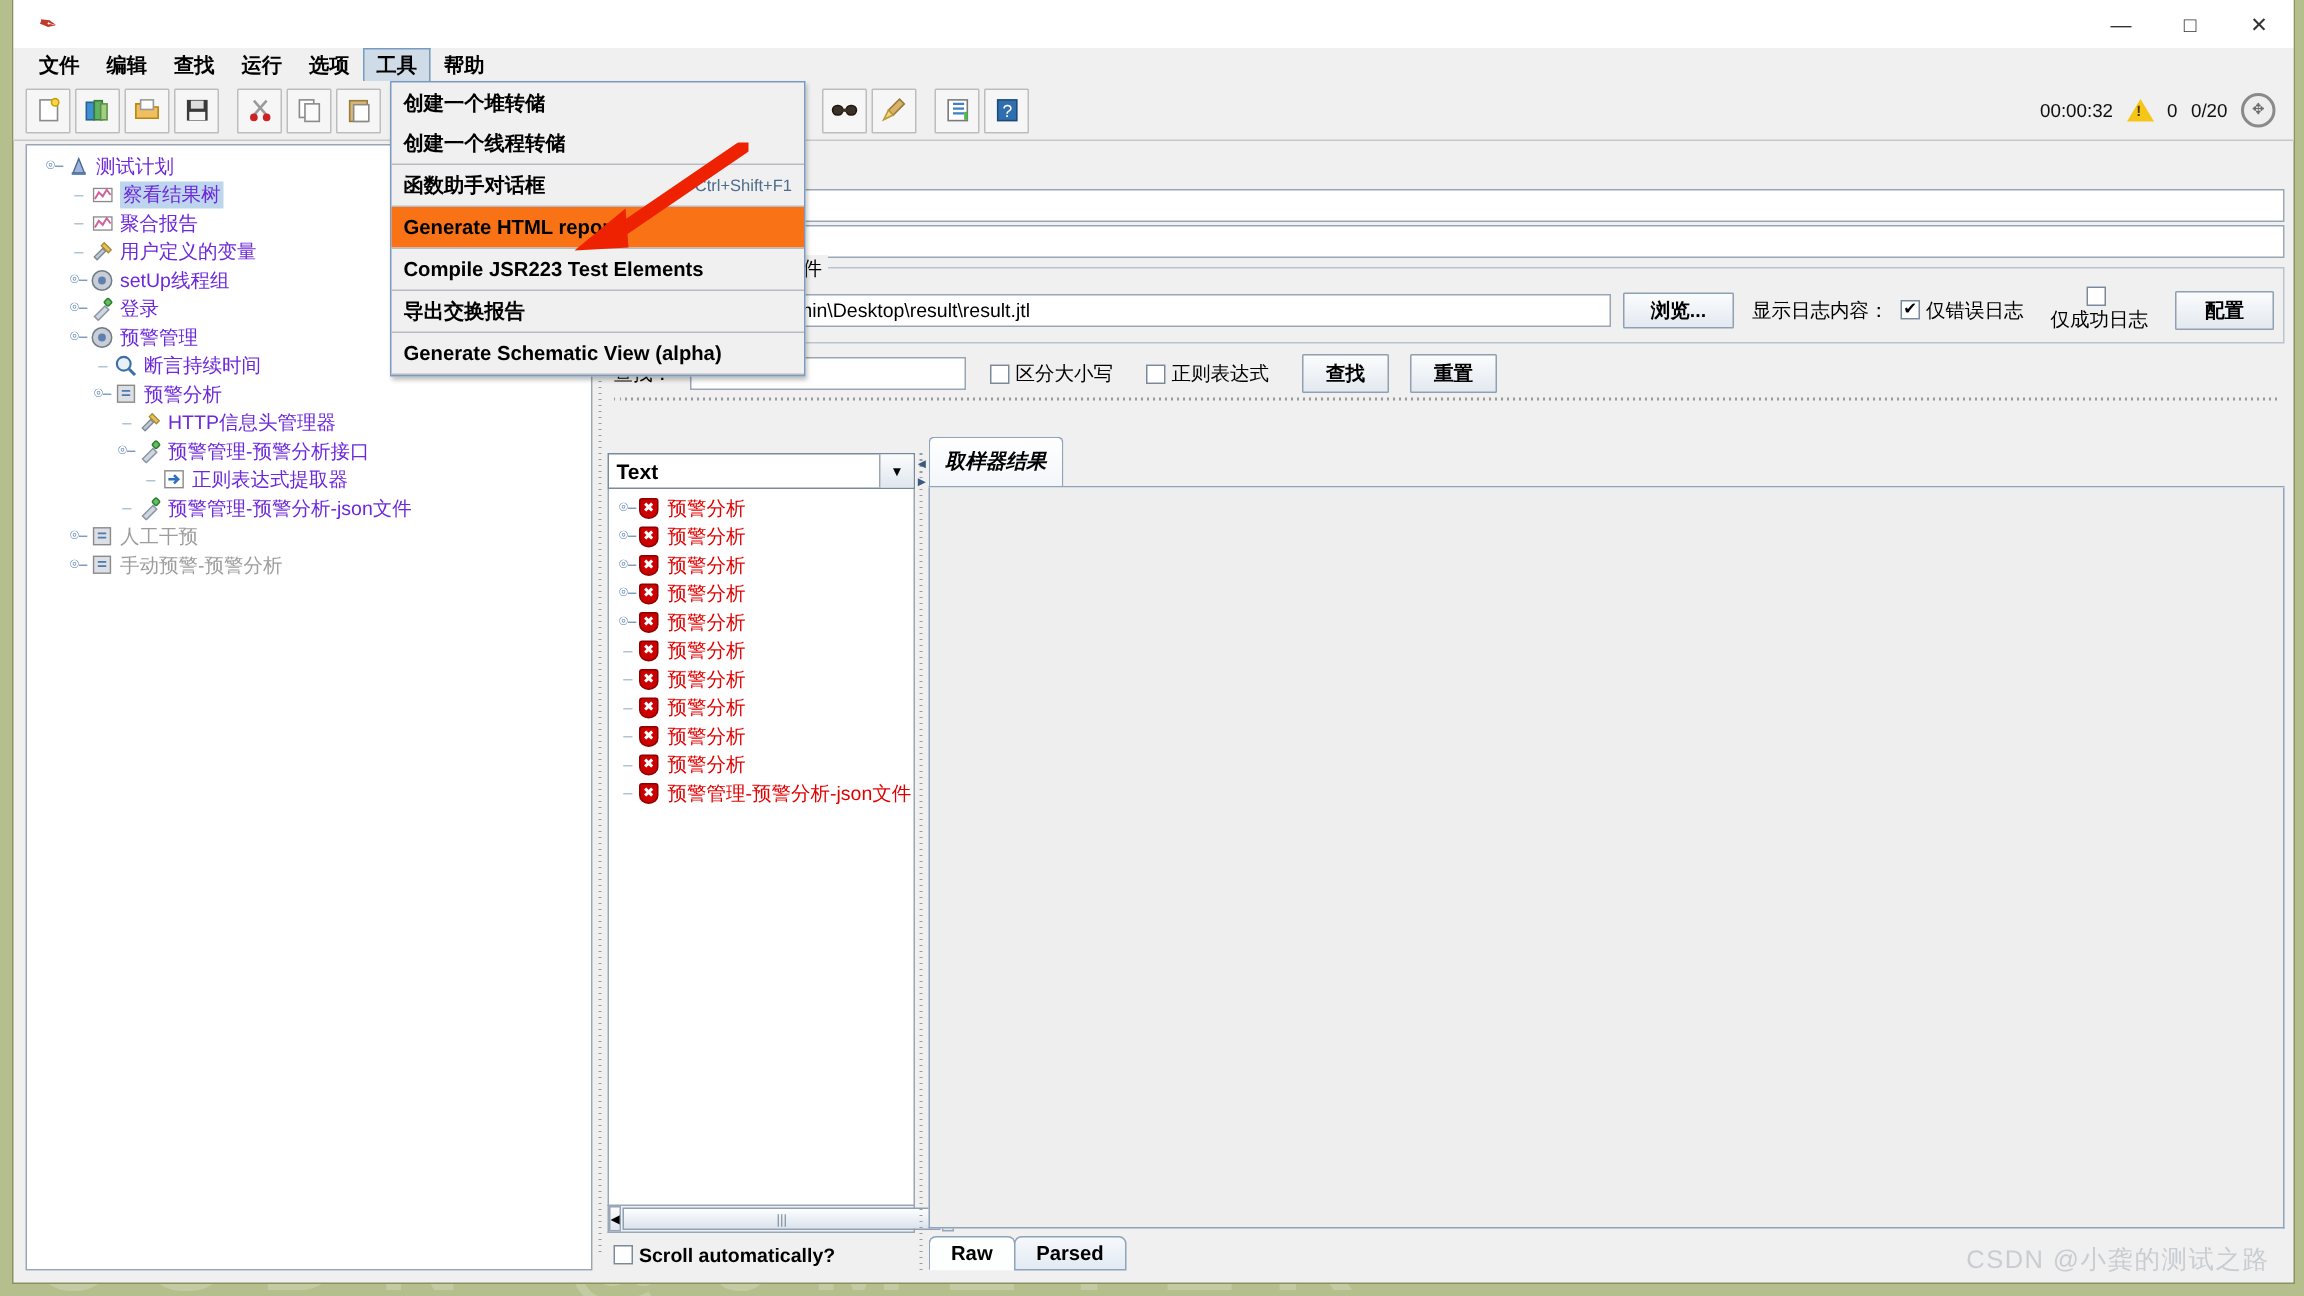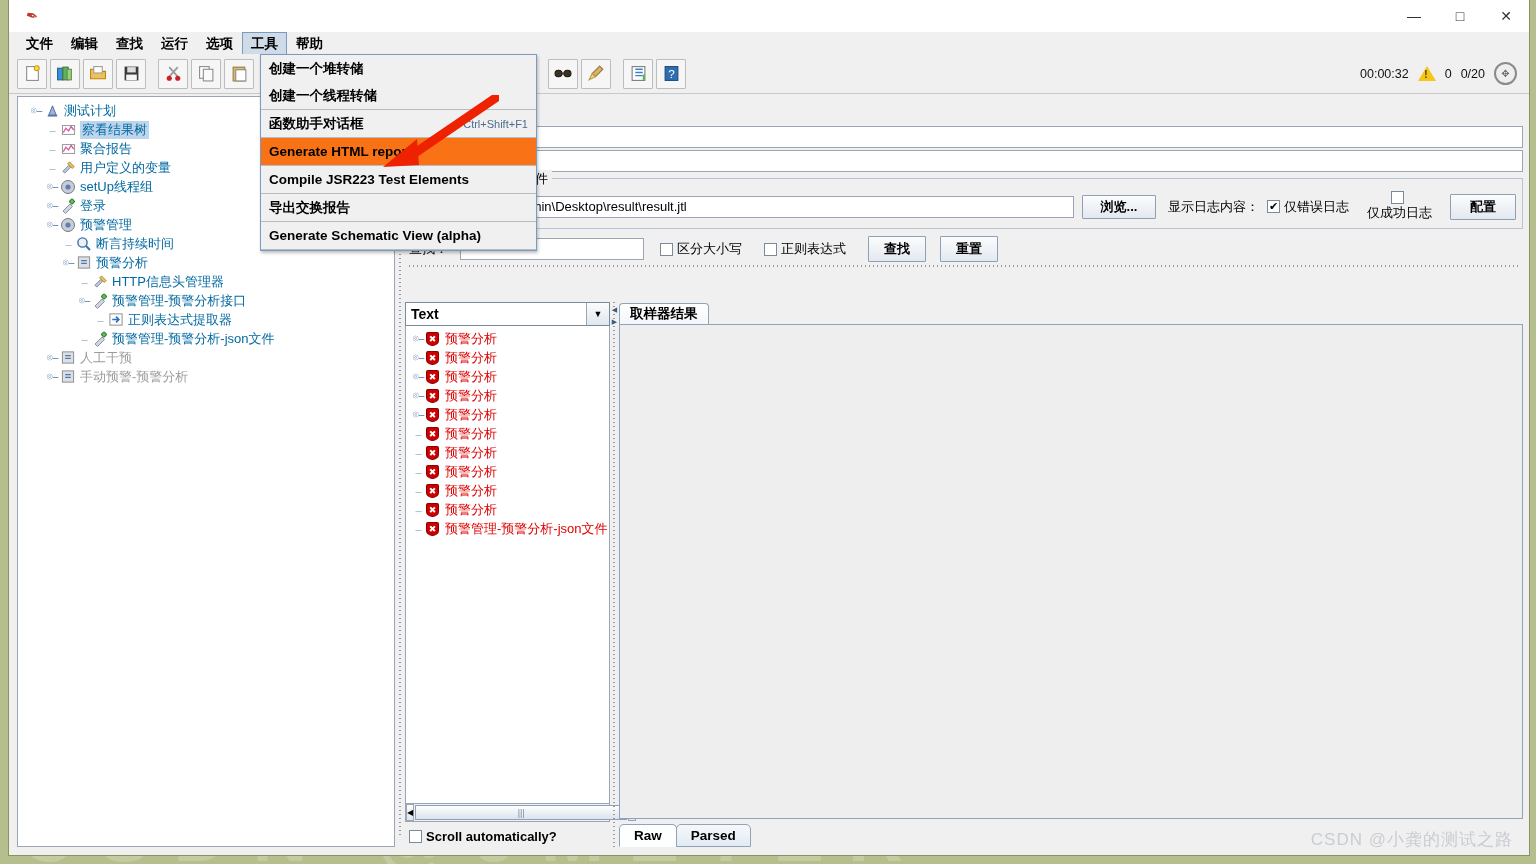--- a/index.html
+++ b/index.html
@@ -76,21 +76,21 @@
   .splitV{position:absolute;left:387px;top:2px;width:9px;bottom:8px;
           background:#f0f0f0;}
   .splitV .dots{position:absolute;left:3px;top:10px;bottom:10px;width:2px;
           background-image:repeating-linear-gradient(to bottom,#9a9a9a 0 1px,transparent 1px 4px);}
   .rightpanel{position:absolute;left:396px;top:2px;right:6px;bottom:8px;}
   
   .tnode{display:flex;align-items:center;height:19px;padding-left:6px;white-space:nowrap;}
   .thandle{width:13px;font-size:10px;color:#6d88a8;text-align:center;}
   .tline{width:13px;color:#9ab0c6;font-size:11px;text-align:center;}
   .ticon{width:18px;height:16px;margin-right:3px;display:flex;align-items:center;justify-content:center;font-size:12px;}
-  .tlabel{font-size:13px;color:#0369a1;}
+  .tlabel{font-size:13px;color:#6d28d9;}
   .tlabel.sel{background:#bdd6ee;padding:0 2px;}
   .tlabel.dim{color:#9c9c9c;}
   
   .panel-title{height:30px;display:flex;align-items:center;padding-left:4px;
     font-size:16px;color:#000;background:#f0f0f0;}
   .row{display:flex;align-items:center;margin:0 0 2px 0;}
   .lbl{font-size:13px;color:#000;margin-right:6px;white-space:nowrap;}
   .txtin{
     flex:1;height:22px;background:#fff;border:1px solid #9aa6b5;
     font-size:13px;padding:0 4px;box-sizing:border-box;display:flex;align-items:center;
@@ -147,23 +147,23 @@
       background:linear-gradient(#fdfeff,#dbe3ec);border:1px solid #8fa0b4;
       display:flex;align-items:center;justify-content:center;font-size:9px;color:#7b8a9b;}
   .scrollauto{display:flex;align-items:center;height:22px;padding-left:4px;margin-top:3px;font-size:13px;font-weight:bold;}
   .vsplit{width:9px;position:relative;}
   .vsplit .dots{position:absolute;left:3px;top:0;bottom:0;width:2px;
      background-image:repeating-linear-gradient(to bottom,#9a9a9a 0 1px,transparent 1px 4px);}
   .vsplit .ar{position:absolute;left:1px;width:7px;height:8px;font-size:7px;color:#3a5a80;text-align:center;line-height:8px;}
   .samplerpane{flex:1;display:flex;flex-direction:column;}
   .tabstrip{height:22px;display:flex;align-items:flex-end;border-bottom:1px solid #8fa3bb;}
   .tab{
-    height:21px;padding:4px 10px;display:flex;align-items:center;font-size:13.5px;font-weight:bold;
+    height:21px;padding:16px 10px;display:flex;align-items:center;font-size:13.5px;font-weight:bold;
     background:linear-gradient(#ffffff,#e2eaf3);border:1px solid #8fa3bb;border-bottom:none;
-    border-radius:4px 4px 0 0;box-sizing:border-box;margin-right:-1px;
+    border-radius:4px 4px 0 0;box-sizing:border-box;margin-right:-1px;font-style:italic;
   }
   .tab.active{background:linear-gradient(#ffffff,#f3f6fa);}
   .tabbody{flex:1;border:1px solid #8fa3bb;border-top:none;background:#eeeeee;margin-top:0;}
   .bottomtabs{height:24px;display:flex;align-items:flex-end;}
   .btab{
     height:23px;padding:0 14px;display:flex;align-items:center;font-size:13.5px;font-weight:bold;
     background:linear-gradient(#f6f9fc,#e2eaf3);border:1px solid #8fa3bb;
     border-radius:5px 5px 0 0;box-sizing:border-box;margin-right:-1px;
   }
   .btab.active{background:#fdfefe;border-bottom-color:#fdfefe;}

